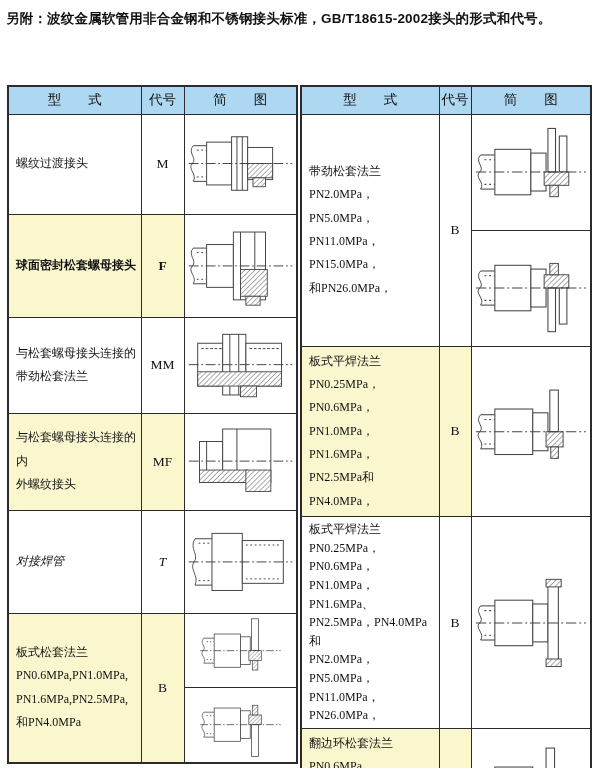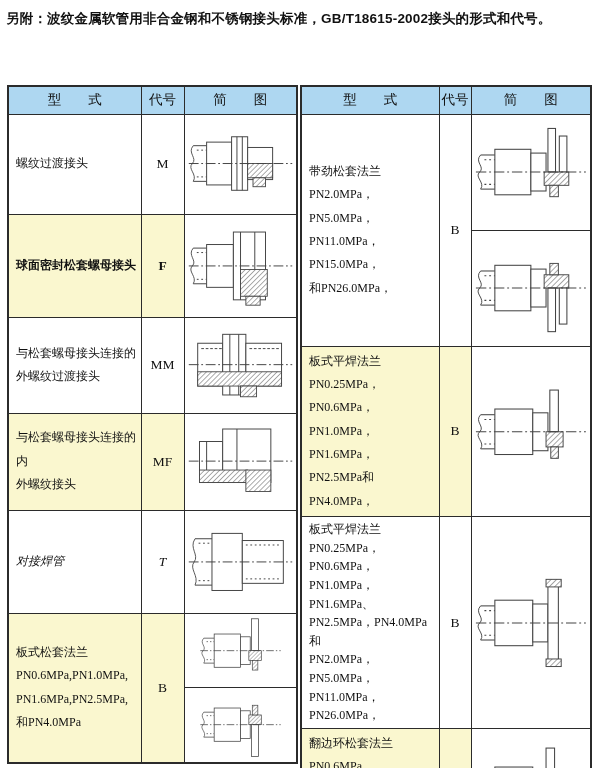--- a/index.html
+++ b/index.html
@@ -136,21 +136,21 @@
                     <rect x="60" y="54" width="30" height="30" fill="url(#h2)" stroke="#444444" stroke-width="1"></rect>
                     <rect x="66" y="84" width="16" height="10" fill="url(#h2)" stroke="#444444" stroke-width="1"></rect>
                     <line x1="2" y1="50" x2="118" y2="50" stroke="#444444" stroke-width="1.1" stroke-dasharray="11 3 2 3"></line>
                   </svg>
                 </div>
               </div>
             </td>
           </tr>
           <tr class="">
             <td class="type">与松套螺母接头连接的
-外螺纹过渡接头</td>
+带劲松套法兰</td>
             <td class="code">MM</td>
             <td class="diag-cell">
               <div class="dstack">
                 <div class="diag">
                   <svg viewBox="0 0 120 100" preserveAspectRatio="xMidYMid meet">
                     <defs>
                       <pattern id="h3" patternUnits="userSpaceOnUse" width="4" height="4" patternTransform="rotate(45)">
                         <rect width="4" height="4" fill="#ffffff"></rect>
                         <line x1="0" y1="0" x2="0" y2="4" stroke="#555" stroke-width="1.1"></line>
                       </pattern>

